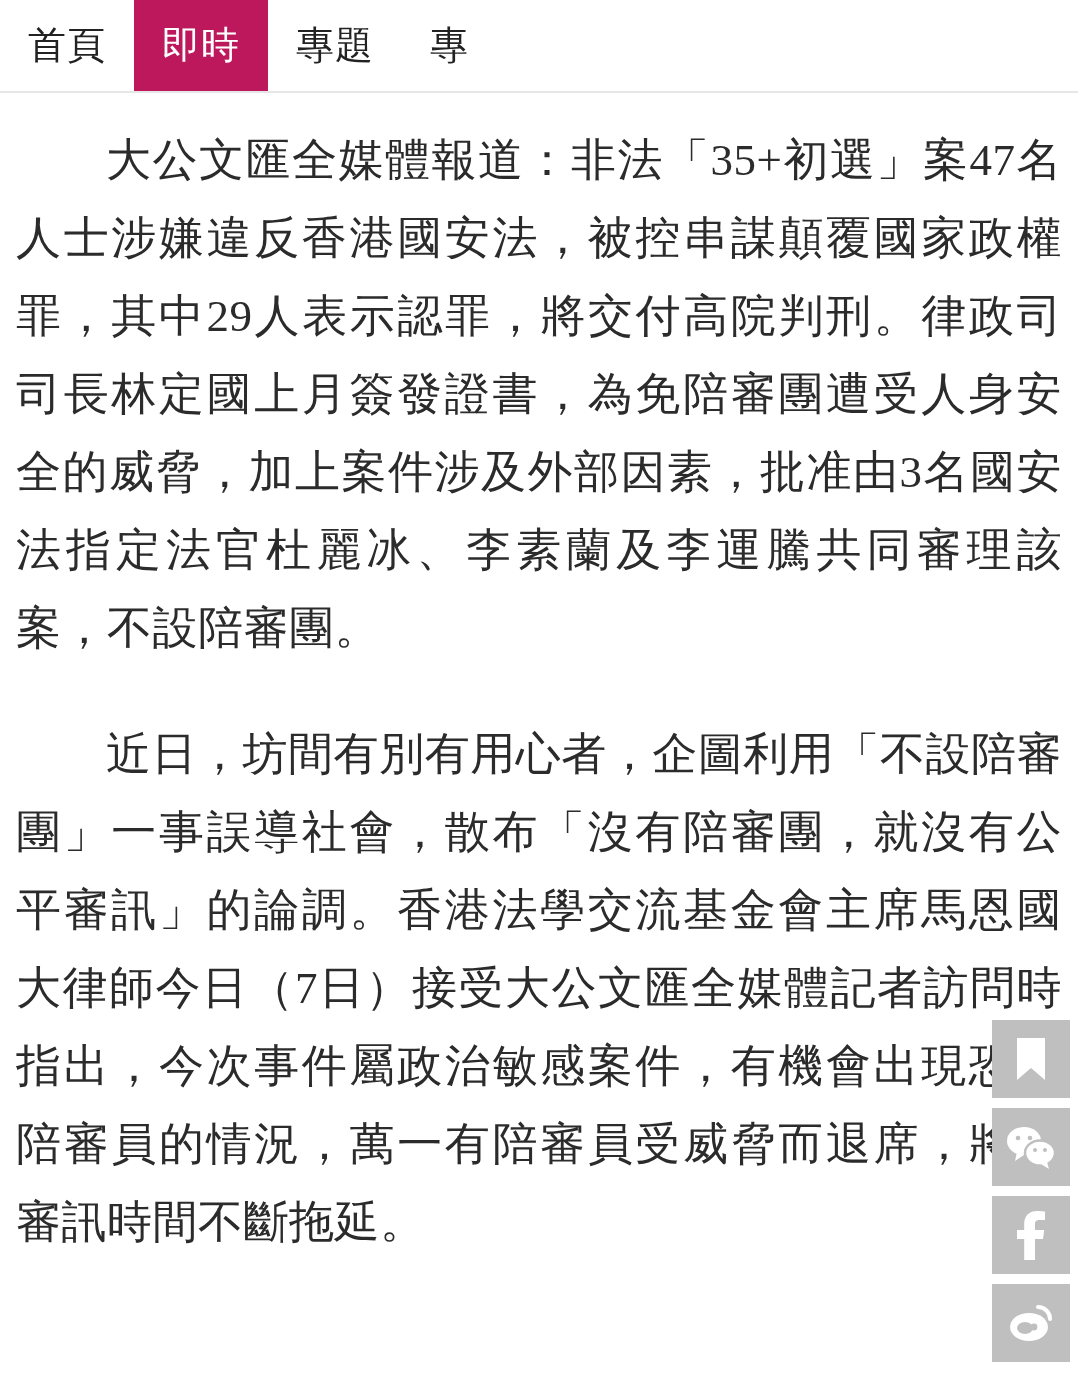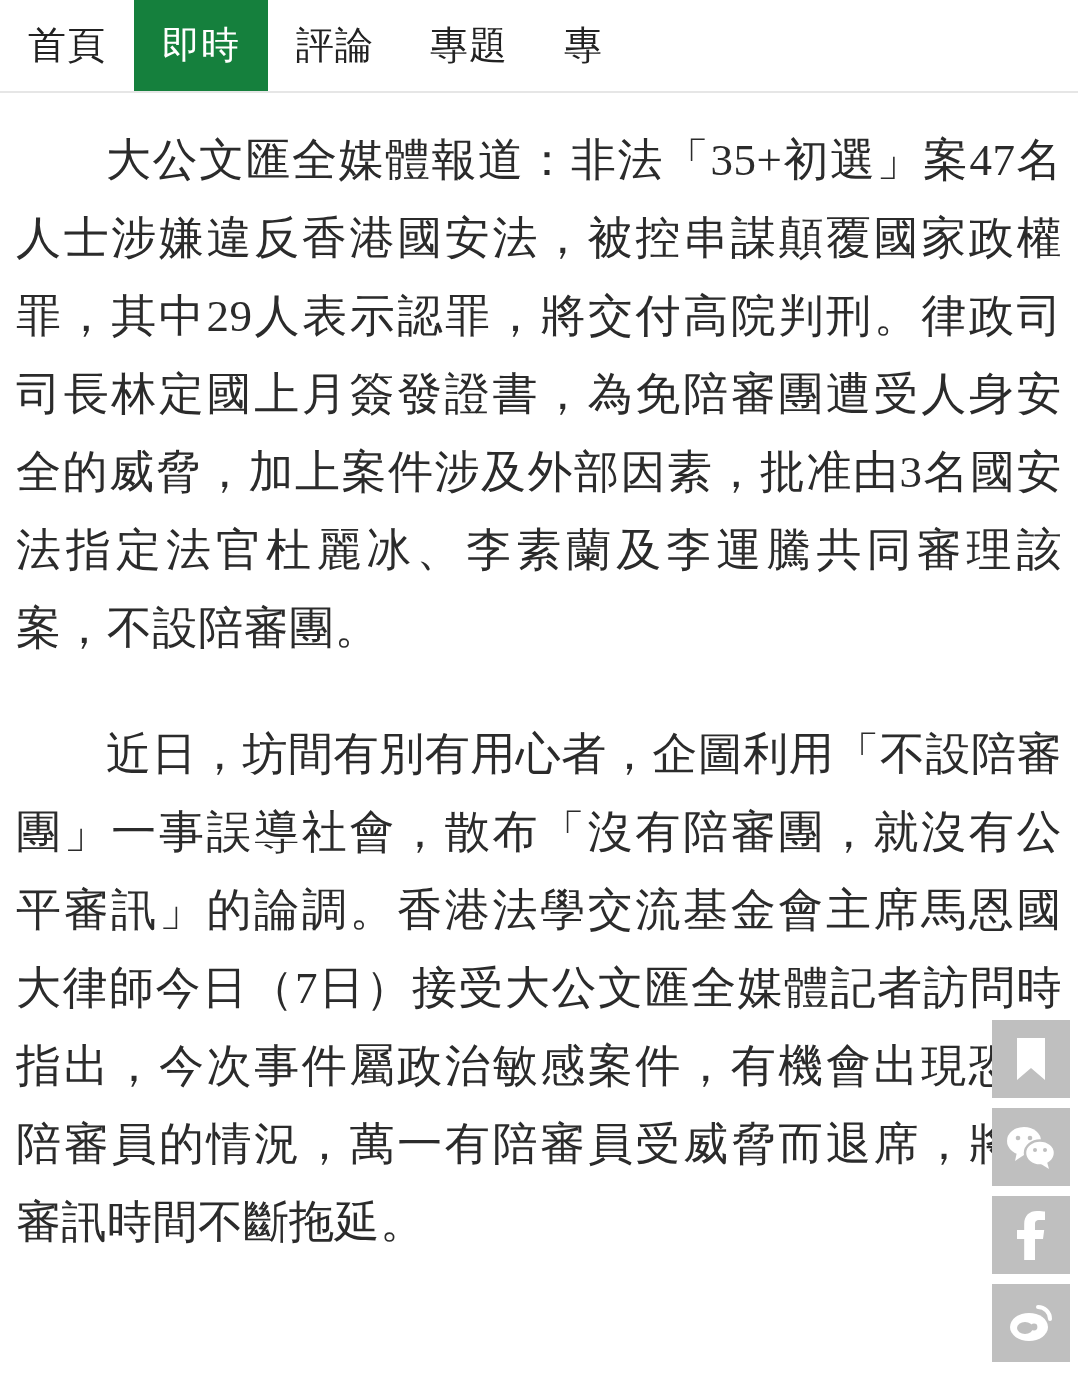--- a/index.html
+++ b/index.html
@@ -36,21 +36,21 @@
     padding: 0 28px;
     font-size: 38px;
     color: #222222;
     letter-spacing: 1px;
     white-space: nowrap;
     height: 91px;
     box-sizing: border-box;
     cursor: pointer;
   }
   .nav-item.active {
-    background: #15803d;
+    background: #be185d;
     color: #ffffff;
   }
   .nav-item.clipped {
     padding-right: 0;
   }
 
   
   .article {
     position: absolute;
     top: 93px;
@@ -92,21 +92,20 @@
     cursor: pointer;
   }
   .share-btn svg { display: block; }
 </style>
 </head>
 <body>
 
 <div class="navbar">
   <div class="nav-item">首頁</div>
   <div class="nav-item active">即時</div>
-  <div class="nav-item">評論</div>
   <div class="nav-item">專題</div>
   <div class="nav-item clipped">專</div>
 </div>
 
 <div class="article">
   <p class="para">大公文匯全媒體報道：非法「35+初選」案47名人士涉嫌違反香港國安法，被控串謀顛覆國家政權罪，其中29人表示認罪，將交付高院判刑。律政司司長林定國上月簽發證書，為免陪審團遭受人身安全的威脅，加上案件涉及外部因素，批准由3名國安法指定法官杜麗冰、李素蘭及李運騰共同審理該案，不設陪審團。</p>
   <p class="para">近日，坊間有別有用心者，企圖利用「不設陪審團」一事誤導社會，散布「沒有陪審團，就沒有公平審訊」的論調。香港法學交流基金會主席馬恩國大律師今日（7日）接受大公文匯全媒體記者訪問時指出，今次事件屬政治敏感案件，有機會出現恐嚇陪審員的情況，萬一有陪審員受威脅而退席，將令審訊時間不斷拖延。</p>
 </div>
 
 <div class="share-rail">

